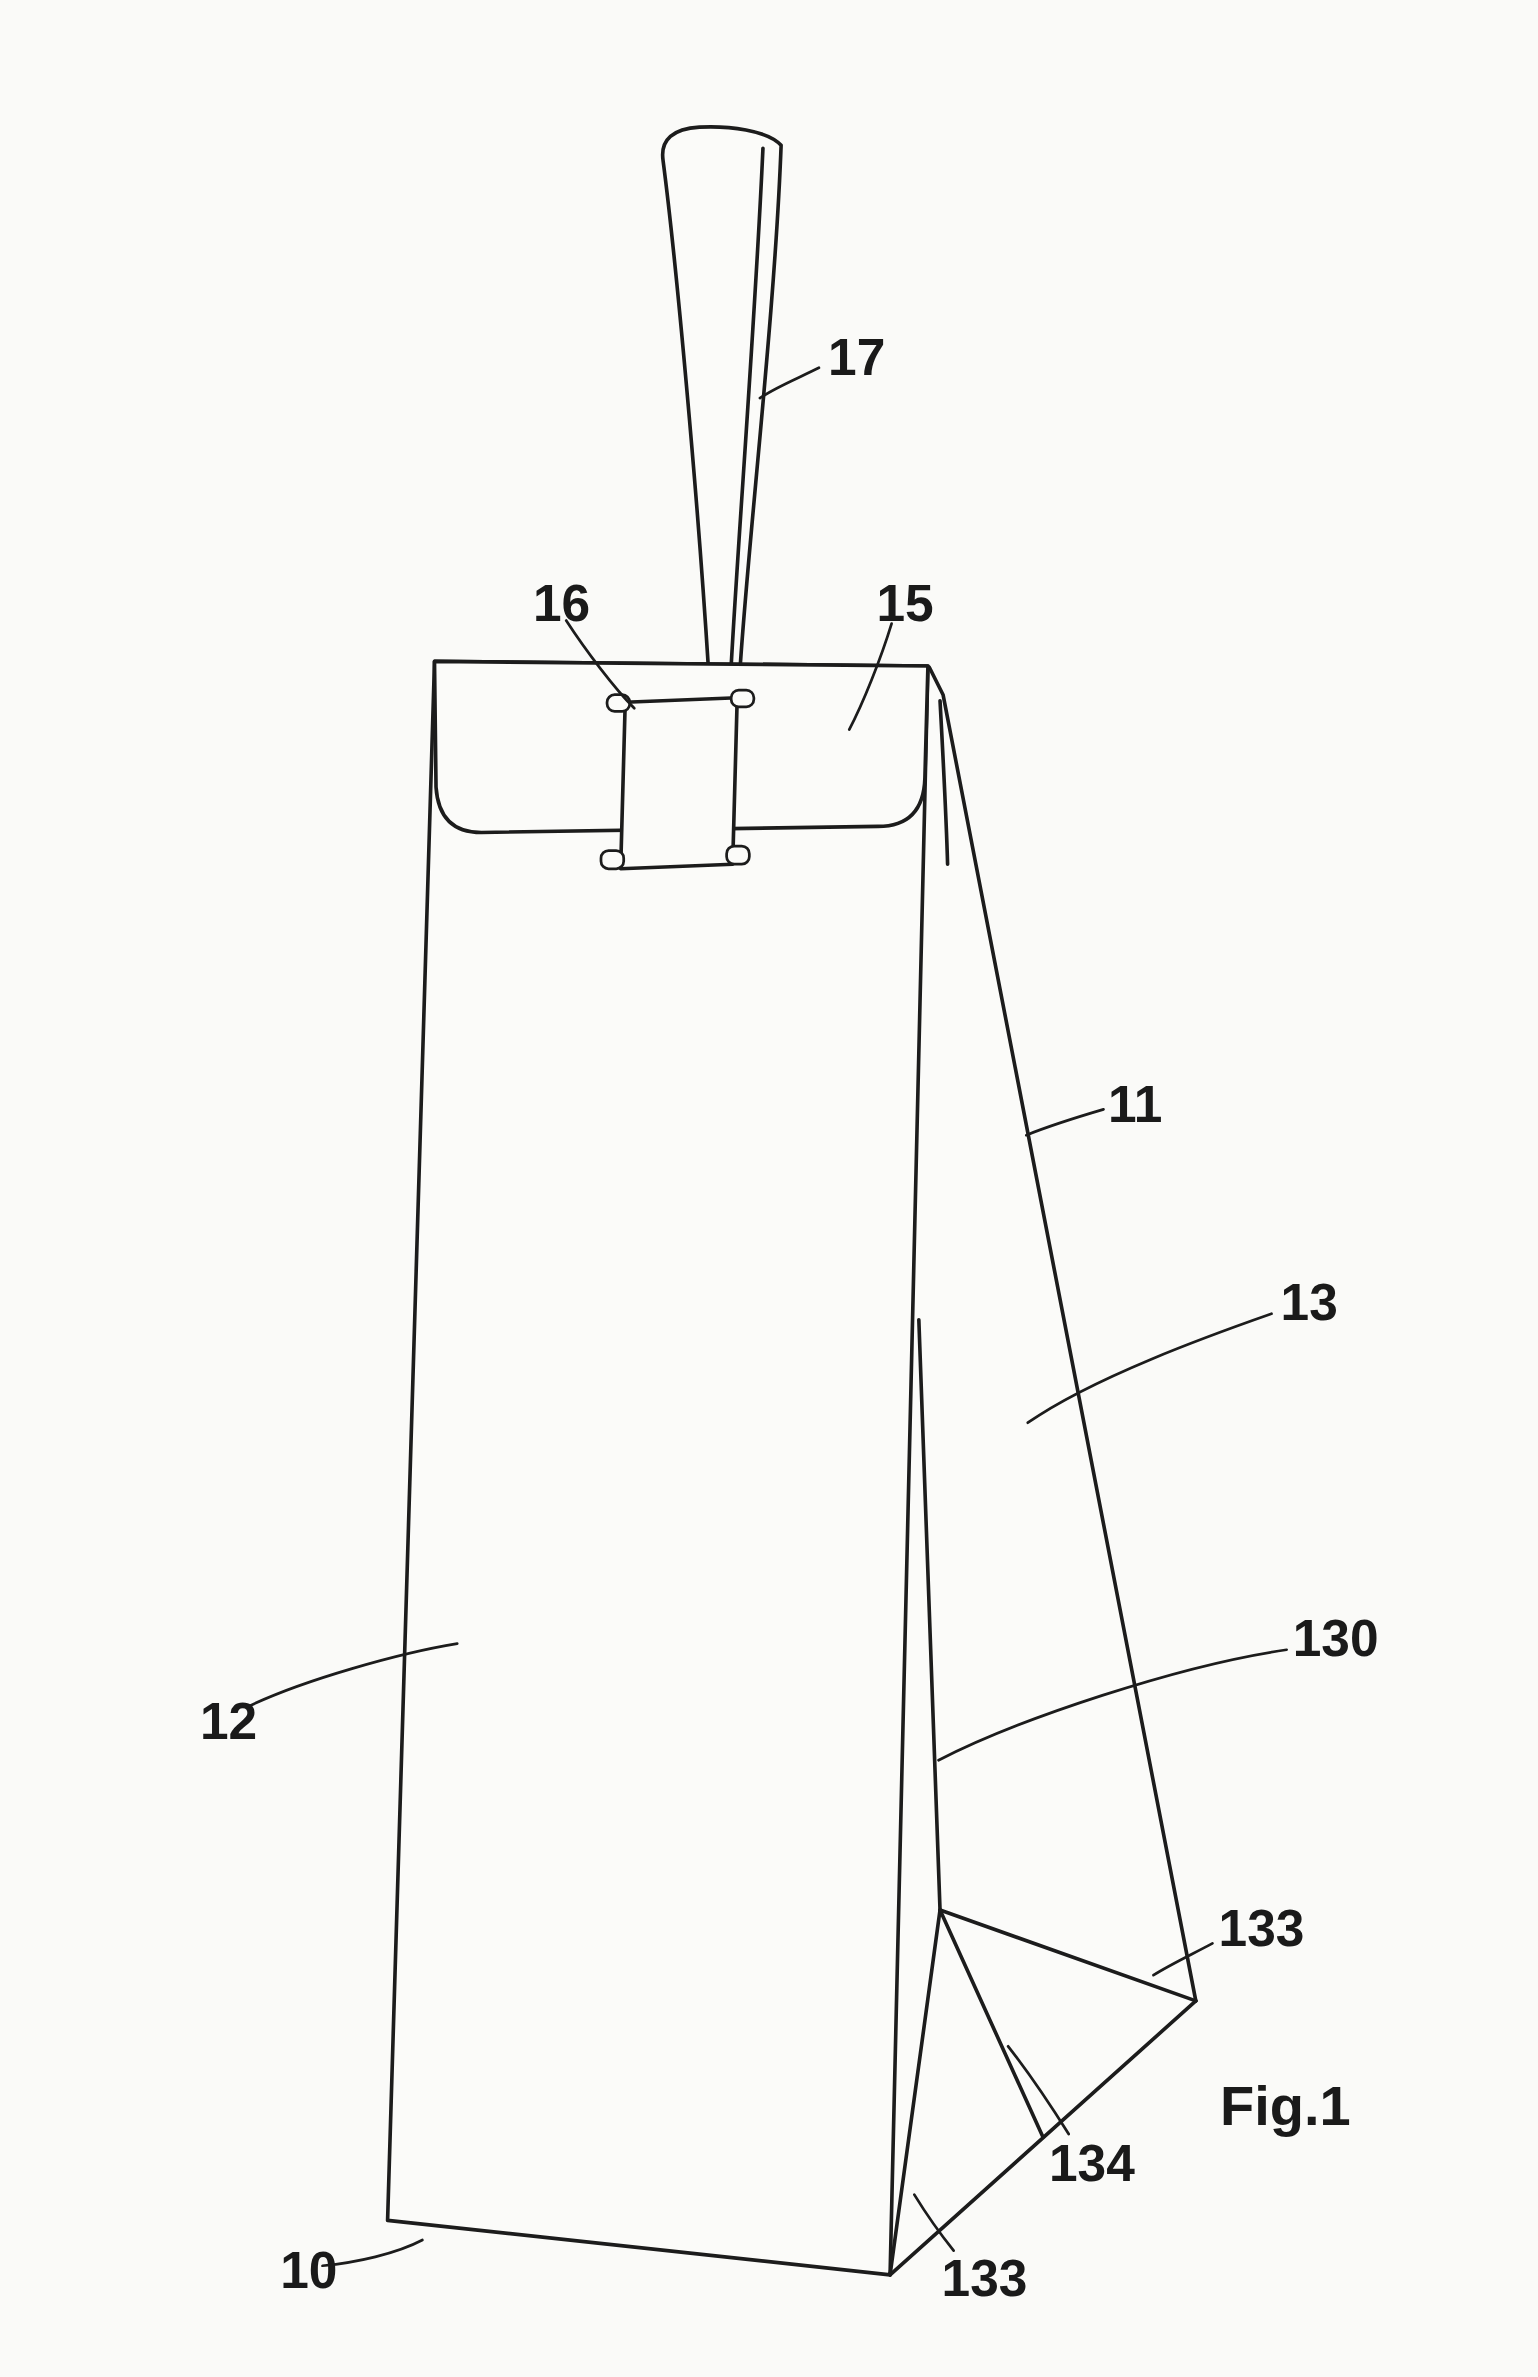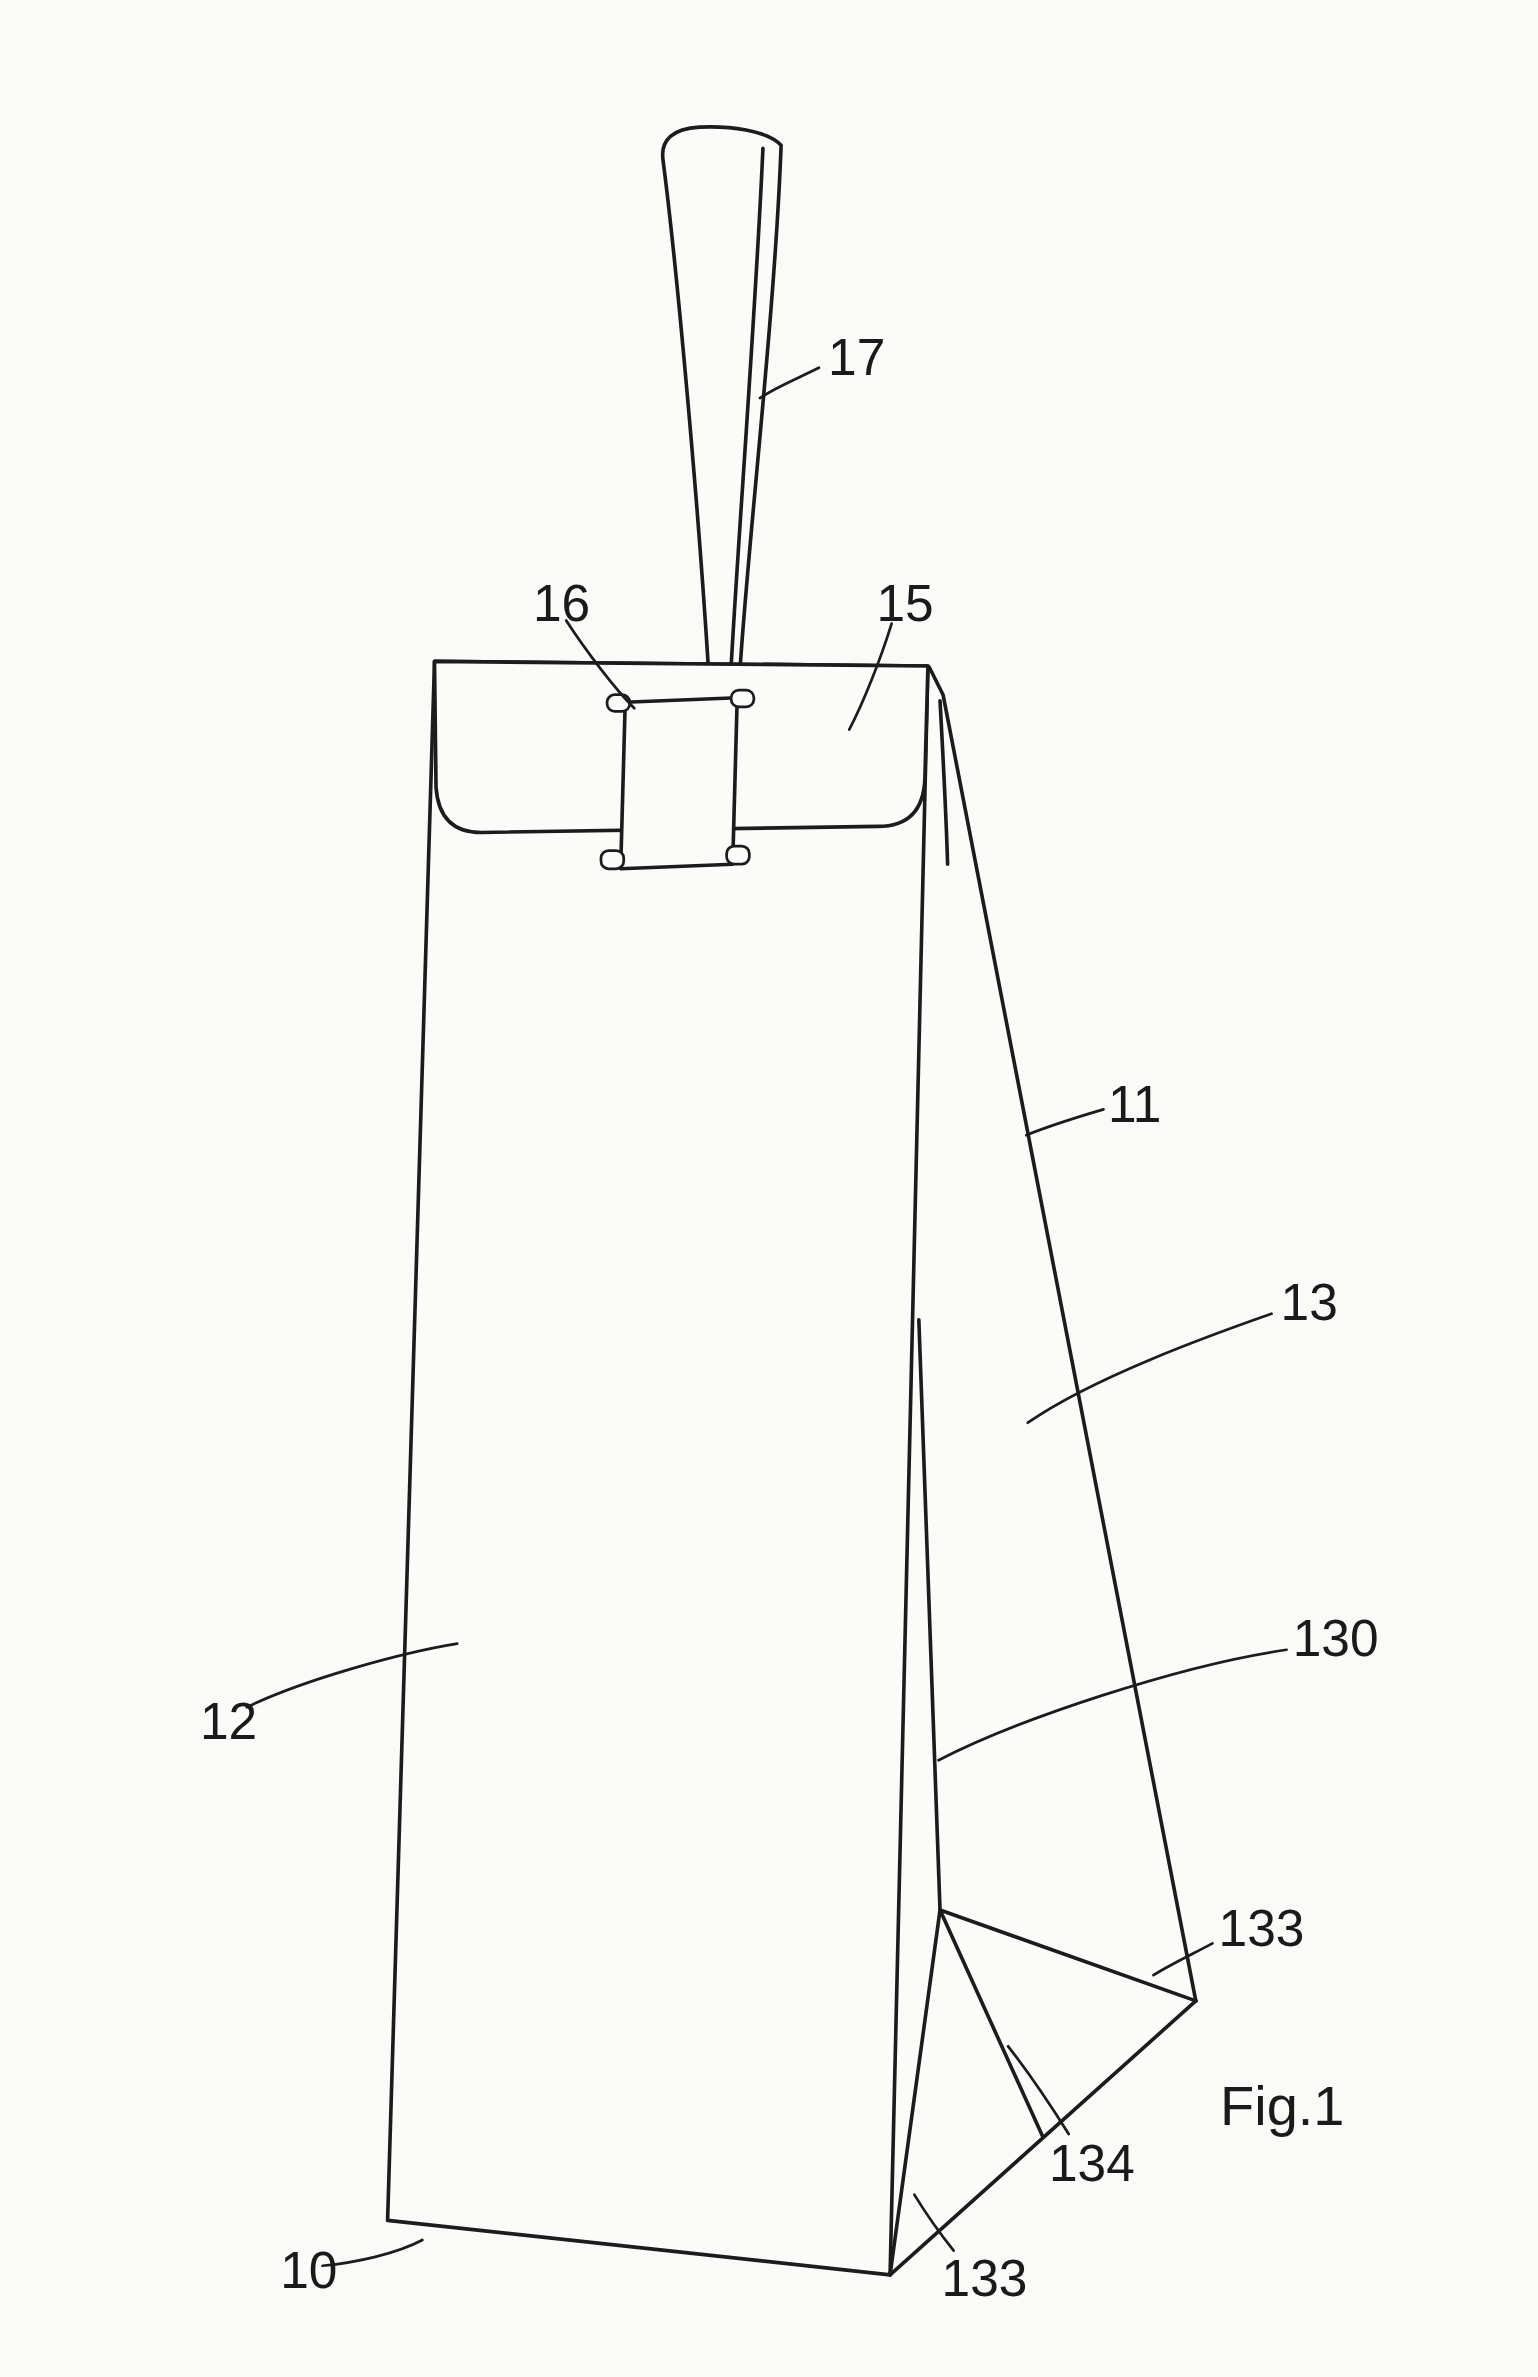--- a/index.html
+++ b/index.html
@@ -6,20 +6,21 @@
   body{
     background:#fafaf8;
     font-family:"Liberation Sans", sans-serif;
   }
   .page{
     position:relative;
     width:1538px;
     height:2377px;
     background:#fafaf8;
     overflow:hidden;
+    font-weight:bold;
   }
   svg{display:block;}
   .ink{stroke:#1c1c1c;fill:none;stroke-linecap:round;stroke-linejoin:round;}
   .main{stroke-width:2.4;}
   .thin{stroke-width:1.8;}
   .paperfill{fill:#fbfbf9;}
   .lbl{
     font-family:"Liberation Sans", sans-serif;
     font-size:34px;
     fill:#1a1a1a;

